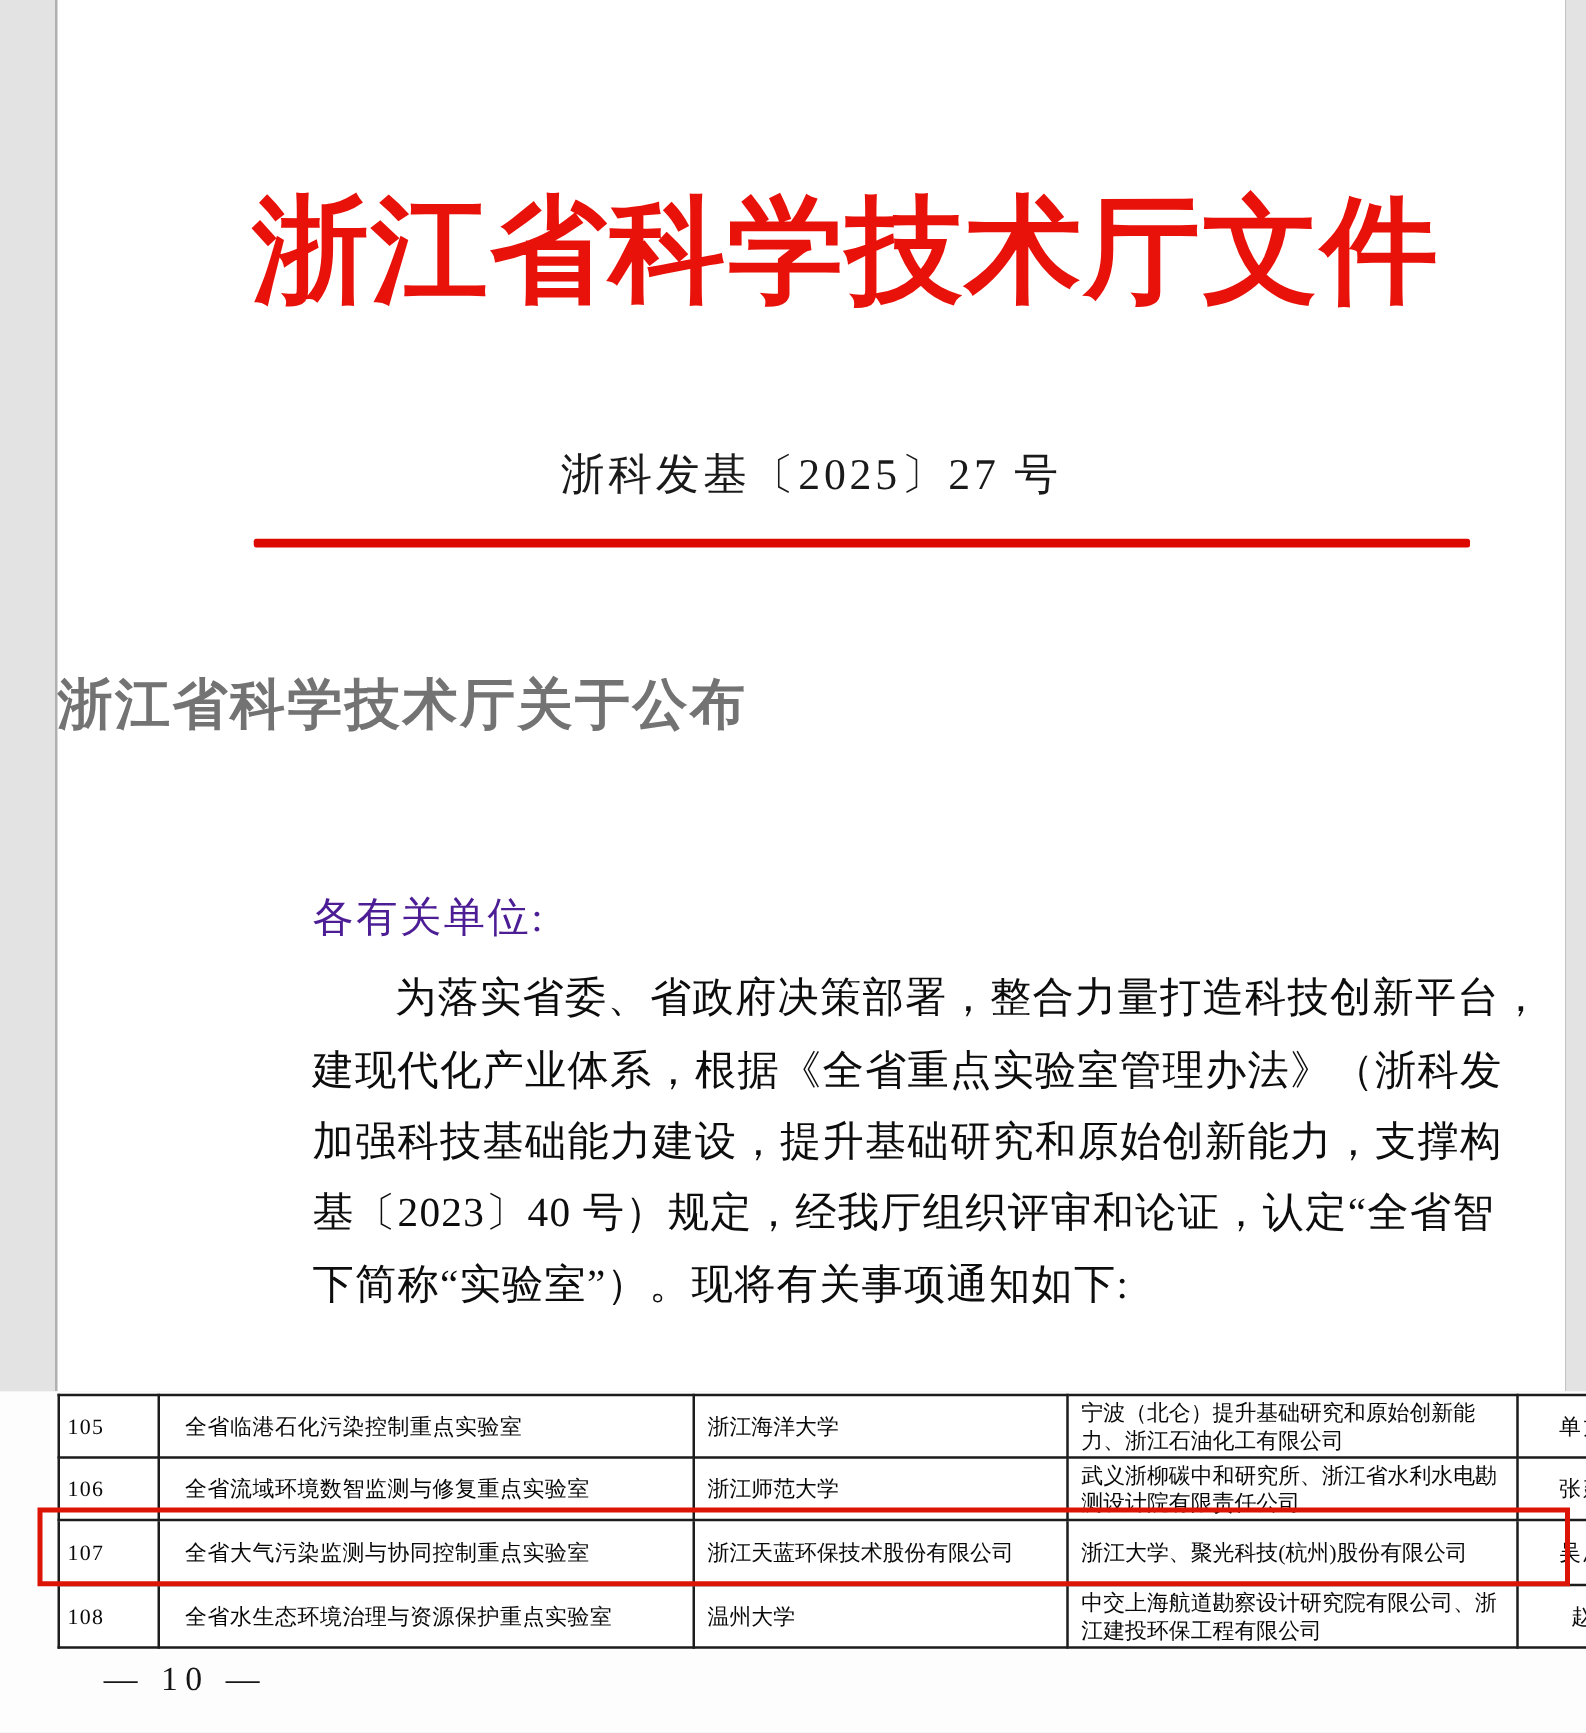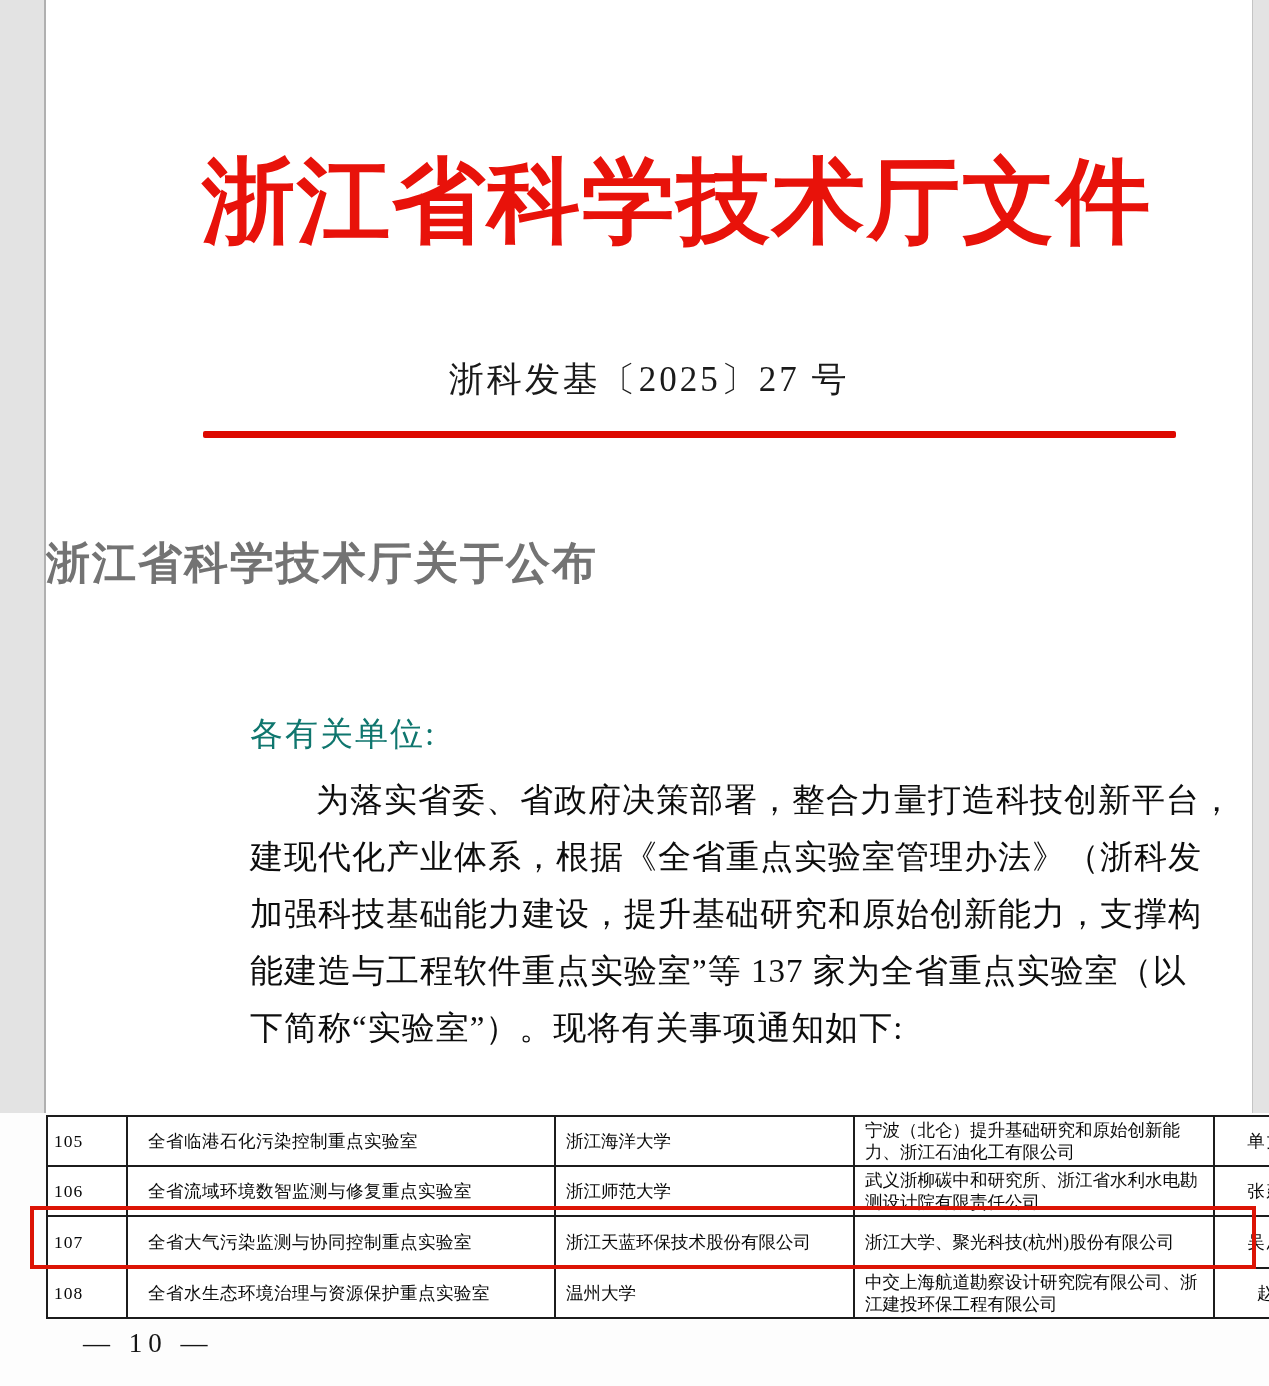--- a/index.html
+++ b/index.html
@@ -41,28 +41,28 @@
   }
   
   .notice-title{
     position:absolute;left:0;top:528px;width:100%;
     text-align:left;font-weight:bold;font-size:44px;line-height:72px;
     letter-spacing:2px;color:#737373;
   }
   
   .salutation{
     position:absolute;left:204px;top:712px;
-    font-size:33px;letter-spacing:2px;color:#0f766e;
+    font-size:33px;letter-spacing:2px;color:#4c1d95;
   }
   .body-paragraph{
     position:absolute;left:204px;top:772px;width:930px;
     font-size:33px;line-height:57px;letter-spacing:1px;color:#0d0d0d;
   }
   .body-paragraph .line{white-space:nowrap;}
-  .body-paragraph .line.indent{text-indent:2em;}
+  .body-paragraph .line.indent{text-indent:2em;font-family:Liberation Mono, monospace;}
   
   .results-table{
     position:absolute;left:46px;top:1115px;
     border-collapse:collapse;table-layout:fixed;width:1200px;
     background:#fff;
   }
   .results-table td{
     border:2px solid #1c1c1c;
     font-size:17.5px;line-height:22px;color:#090909;
     overflow:hidden;padding:2px 6px;
@@ -98,21 +98,21 @@
   <div class="doc-number">浙科发基〔2025〕27 号</div>
   <div class="red-rule"></div>
   <div class="notice-title">
     <div>浙江省科学技术厅关于公布</div>
   </div>
   <div class="salutation">各有关单位:</div>
   <div class="body-paragraph">
       <div class="line indent">为落实省委、省政府决策部署，整合力量打造科技创新平台，</div>
       <div class="line">建现代化产业体系，根据《全省重点实验室管理办法》（浙科发</div>
       <div class="line">加强科技基础能力建设，提升基础研究和原始创新能力，支撑构</div>
-      <div class="line">能建造与工程软件重点实验室”等 137 家为全省重点实验室（以</div>
+      <div class="line">基〔2023〕40 号）规定，经我厅组织评审和论证，认定“全省智</div>
       <div class="line">下简称“实验室”）。现将有关事项通知如下:</div>
     </div>
 </div>
 
 <div class="bottom-sheet"></div>
 
 <table class="results-table">
   <tbody>
       <tr>
         <td class="c-no">105</td>

